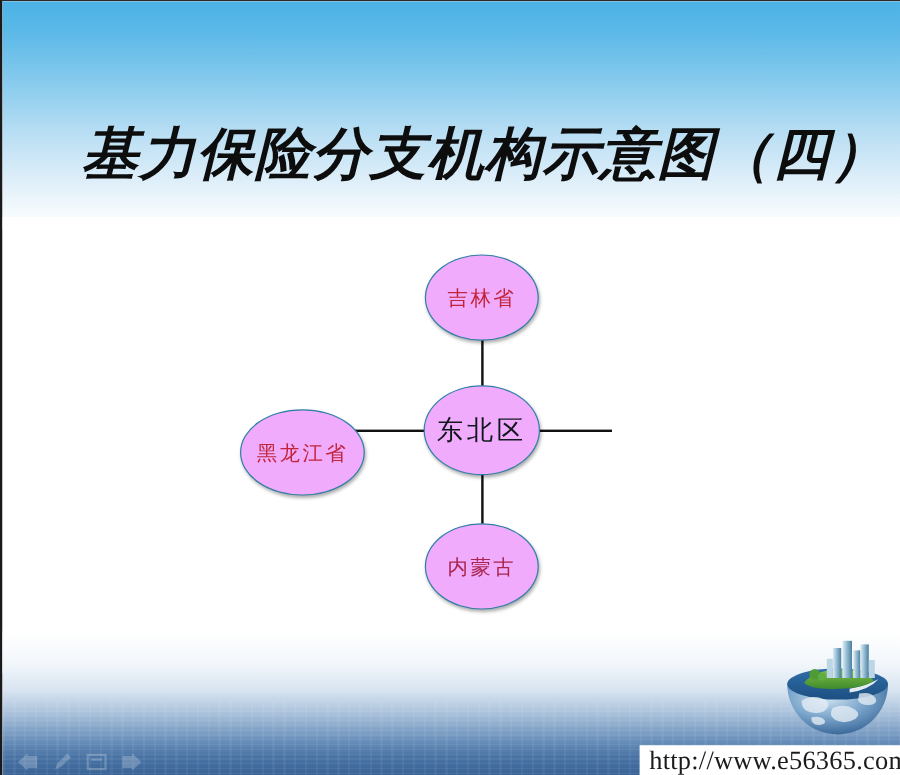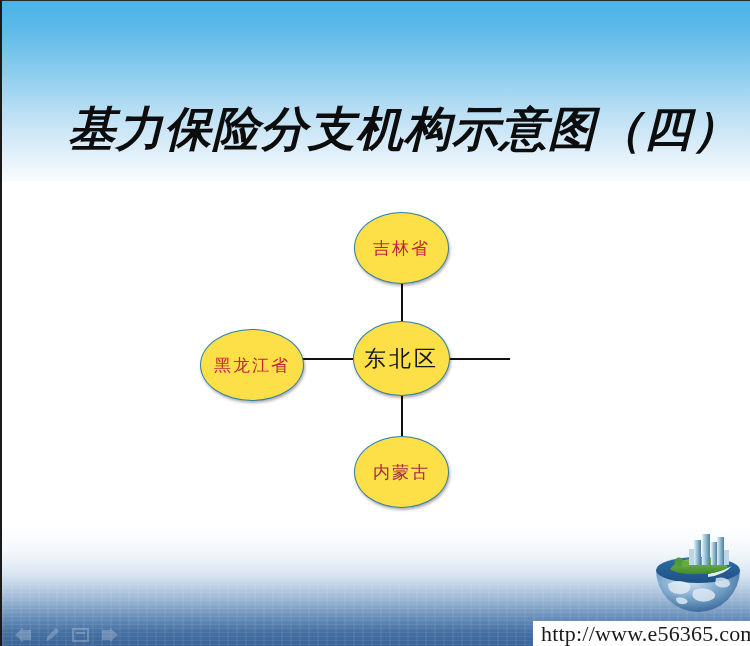--- a/index.html
+++ b/index.html
@@ -104,21 +104,21 @@
   .connector {
     position: absolute;
     background: #111111;
   }
   .connector.h { height: 2px; }
   .connector.v { width: 2px; }
 
   .node {
     position: absolute;
     border-radius: 50%;
-    background: #fde047;
+    background: #f0abfc;
     border: 1px solid #2f7fa8;
     box-shadow: 1px 2px 3px rgba(0,0,0,0.33);
     display: flex;
     align-items: center;
     justify-content: center;
     box-sizing: border-box;
   }
   .node-label {
     font-family: "Liberation Serif", "DejaVu Serif", serif;
     font-size: 17px;
@@ -192,21 +192,21 @@
 
     <div class="connector v" style="left:399px; top:268px; height:66px;"></div>
     <div class="connector v" style="left:399px; top:392px; height:64px;"></div>
     <div class="connector h" style="left:292px; top:357px; width:68px;"></div>
     <div class="connector h" style="left:440px; top:357px; width:68px;"></div>
 
     <div class="node" style="left:352px; top:211px; width:95px; height:72px;">
       <span class="node-label province">吉林省</span>
     </div>
 
-    <div class="node" style="left:198px; top:328px; width:104px; height:72px;align-items:center;">
+    <div class="node" style="left:198px; top:340px; width:104px; height:72px;align-items:center;">
       <span class="node-label province">黑龙江省</span>
     </div>
 
     <div class="node" style="left:351px; top:320px; width:97px; height:75px;">
       <span class="node-label hub">东北区</span>
     </div>
 
 
     <div class="node" style="left:352px; top:435px; width:95px; height:72px;">
       <span class="node-label province-alt">内蒙古</span>

